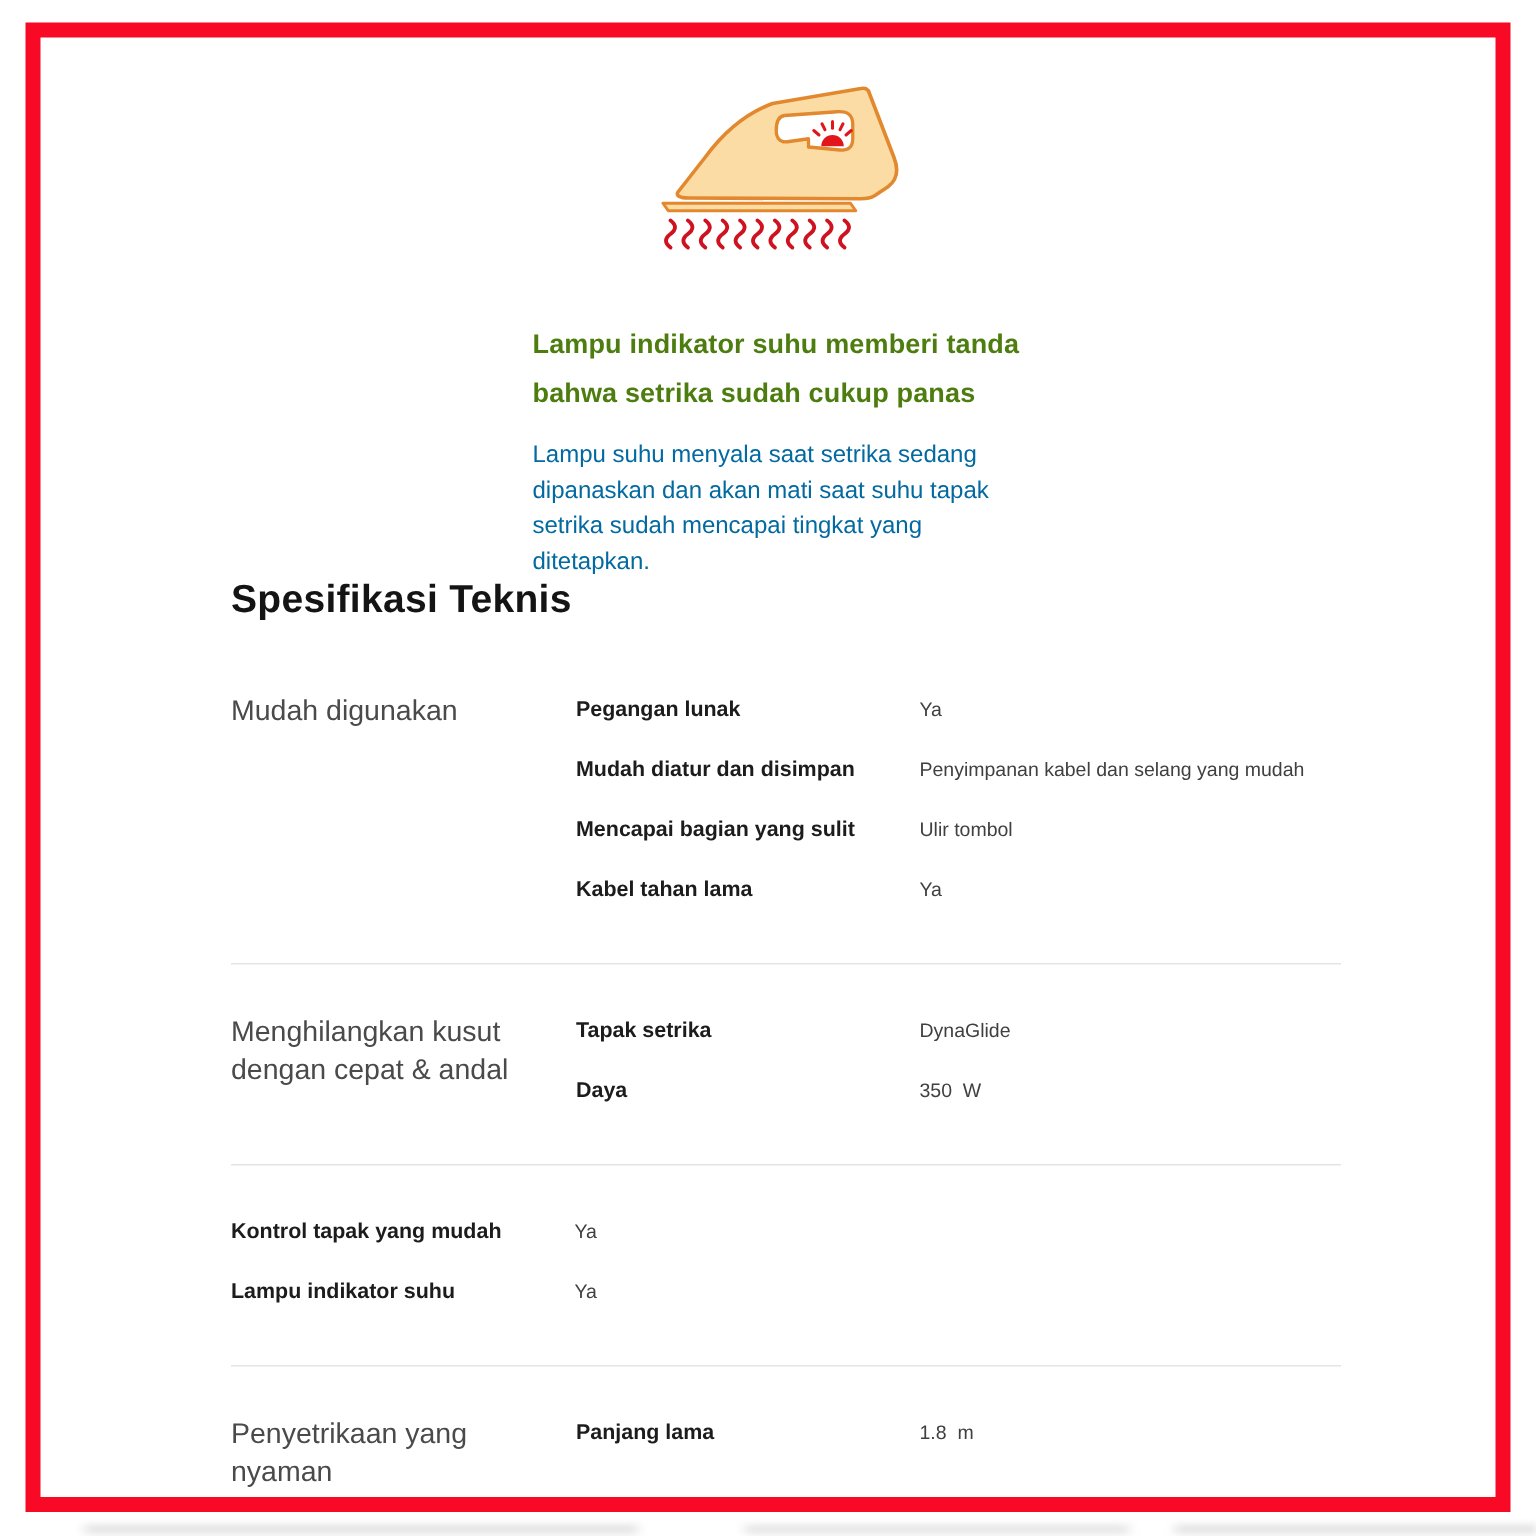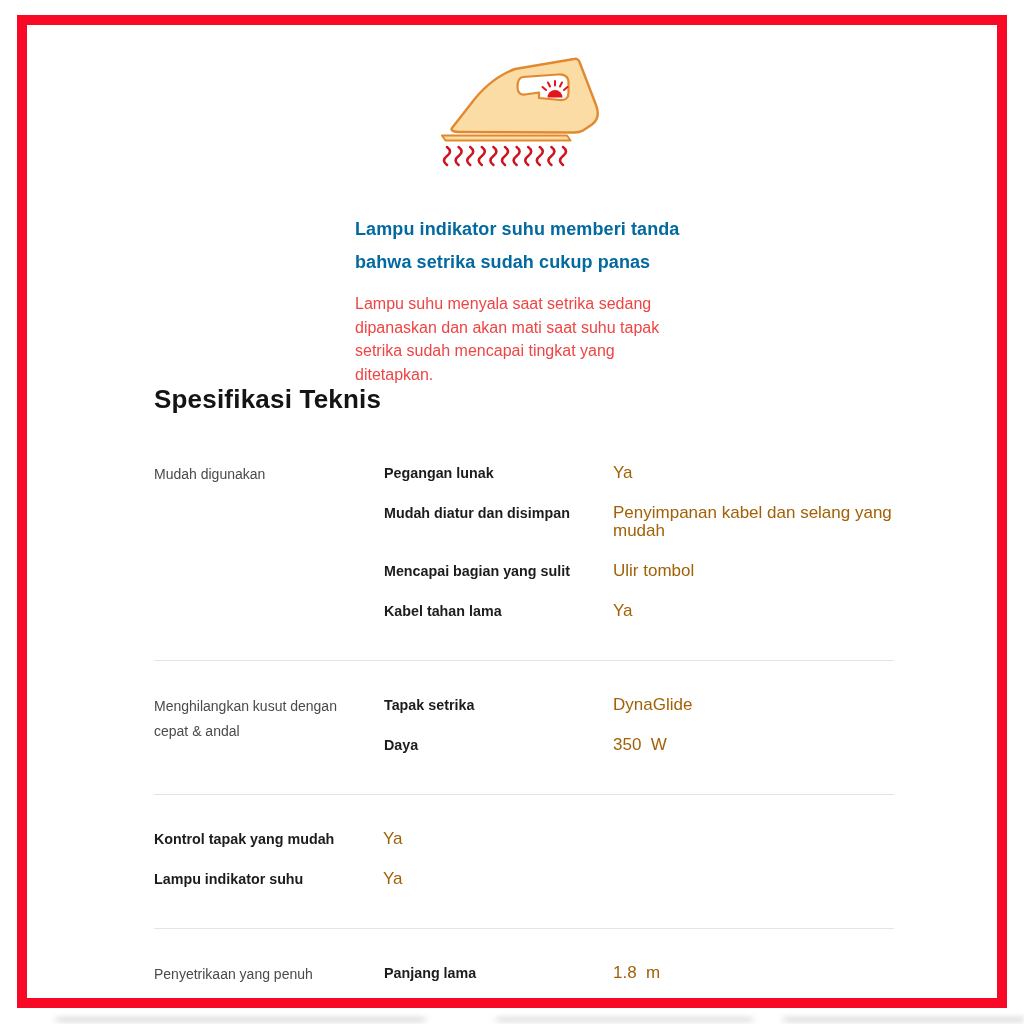--- a/index.html
+++ b/index.html
@@ -23,28 +23,28 @@
     width: 182px; height: 124px;
   }
   .feature-text {
     position: absolute;
     left: 355px; top: 213px;
     width: 342px;
   }
   .feature-title {
     font-size: 18px;
     font-weight: bold;
-    color: #0369a1;
+    color: #4d7c0f;
     line-height: 33px;
     letter-spacing: 0.1px;
   }
   .feature-desc {
     margin-top: 13px;
     font-size: 16px;
-    color: #ef4444;
+    color: #0369a1;
     line-height: 23.5px;
     width: 312px;
   }
   .spec-heading {
     position: absolute;
     left: 154px; top: 384px;
     font-size: 26px;
     font-weight: bold;
     color: #141414;
     letter-spacing: 0.2px;
@@ -57,21 +57,21 @@
   .section {
     display: flex;
     border-bottom: 1px solid #e4e4e4;
     padding-bottom: 40px;
     margin-bottom: 33px;
   }
   .section:last-child { border-bottom: none; margin-bottom: 0; }
   .section-name {
     width: 230px;
     flex: 0 0 230px;
-    font-size: 14px;
+    font-size: 19px;
     font-weight: 300;
     color: #4a4a4a;
     line-height: 25px;
     padding-right: 35px;
   }
   .section-rows { flex: 1; padding-top: 2px; }
   .spec-row {
     display: flex;
     margin-bottom: 22px;
     line-height: 18px;
@@ -80,22 +80,22 @@
   .spec-label {
     flex: 0 0 229px;
     width: 229px;
     font-size: 14.3px;
     font-weight: bold;
     color: #1c1c1c;
     padding-right: 14px;
   }
   .spec-value {
     flex: 1;
-    font-size: 17px;
-    color: #a16207;
+    font-size: 13px;
+    color: #404040;
     white-space: pre-wrap;
   }
   .bottom-artifact {
     position: absolute;
     left: 0; bottom: 1px;
     width: 1024px; height: 7px;
     background: linear-gradient(90deg,
       transparent 0 5%,
       #c7c7c7 6% 41%,
       transparent 42% 48%,
@@ -201,21 +201,21 @@
         <div class="spec-value">Ya</div>
       </div>
       <div class="spec-row">
         <div class="spec-label">Lampu indikator suhu</div>
         <div class="spec-value">Ya</div>
       </div>
     </div>
   </div>
 
   <div class="section">
-    <div class="section-name">Penyetrikaan yang penuh</div>
+    <div class="section-name">Penyetrikaan yang nyaman</div>
     <div class="section-rows">
       <div class="spec-row">
         <div class="spec-label">Panjang lama</div>
         <div class="spec-value">1.8  m</div>
       </div>
     </div>
   </div>
 
 </div>
 

